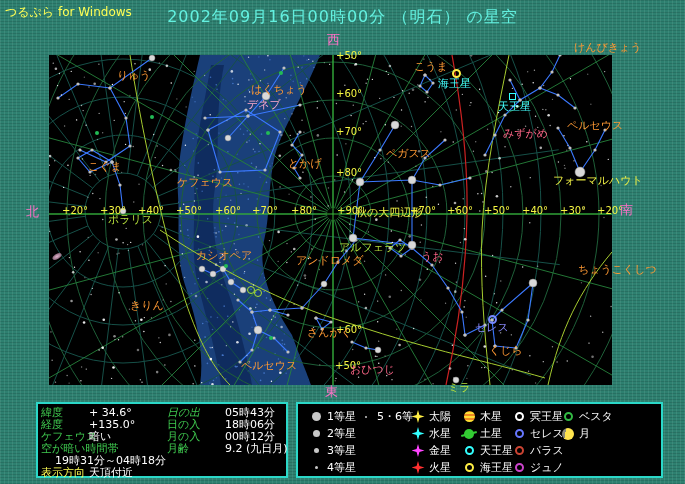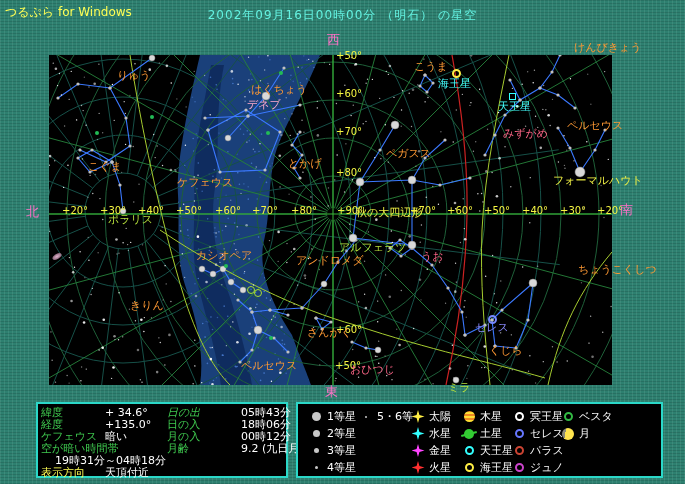--- a/index.html
+++ b/index.html
@@ -5,38 +5,38 @@
   html,body{margin:0;padding:0;background:#222;}
   #stage{
     position:relative;width:685px;height:484px;overflow:hidden;
     font-family:"DejaVu Sans",sans-serif;
     background-color:#2e8070;
     background-image:
       repeating-linear-gradient(90deg, rgba(190,235,220,.10) 0 1px, transparent 1px 4px),
       repeating-linear-gradient(0deg, rgba(8,40,34,.18) 0 1px, transparent 1px 3px);
   }
   #brand{position:absolute;left:5px;top:4px;font-size:12px;color:#ffff55;white-space:nowrap;}
-  #title{position:absolute;left:0;right:0;top:7px;text-align:center;font-size:12px;color:#63f1e0;letter-spacing:1px;white-space:nowrap;}
+  #title{position:absolute;left:0;right:0;top:7px;text-align:center;font-size:16px;color:#63f1e0;letter-spacing:1px;white-space:nowrap;}
   #chart{position:absolute;left:49px;top:55px;width:563px;height:330px;background:#000;z-index:1;}
   #chart svg{position:absolute;left:0;top:0;}
   .sky-label{position:absolute;font-size:11px;white-space:nowrap;z-index:5;line-height:11px;}
   .tick{position:absolute;font-size:10px;color:#f5f542;white-space:nowrap;z-index:4;line-height:10px;}
   .dir{position:absolute;font-size:13px;color:#ff70c8;z-index:6;line-height:13px;}
   .c-orange{color:#ff9933}.c-zodiac{color:#ff6688}.c-yg{color:#b8e23c}
   .c-yellow{color:#f0f044}.c-pinkw{color:#ffaacc}.c-cyan{color:#44ffff}.c-ceres{color:#8a8aff}
   .panel{position:absolute;top:402px;height:76px;background:#000;border:2px solid #2bd8c8;box-sizing:border-box;z-index:10;}
   #panel-info{left:36px;width:252px;display:flex;}
   #panel-legend{left:296px;width:367px;}
   #info-col1{width:123px;padding:3px 0 0 3px;}
   #info-divider{width:2px;background:#2bd8c8;height:100%;}
   #info-col2{flex:1;padding:3px 0 0 3px;}
   .irow{height:12px;font-size:11px;line-height:12px;white-space:nowrap;display:flex;}
   .lbl{color:#3fca4f;}
   .lbl.y{color:#ffff55;}
-  .val{color:#ffffff;margin-left:16px;}
+  .val{color:#ffffff;}
   .legend-col{position:absolute;top:4px;}
   .legend-item{height:17px;display:flex;align-items:center;white-space:nowrap;}
   .legend-item .txt{color:#fff;font-size:11px;margin-left:3px;}
   .ic{display:inline-block;position:relative;}
   .dot{border-radius:50%;background:#c8c8c8;}
   .sparkle{width:13px;height:13px;clip-path:polygon(50% 0,61% 39%,100% 50%,61% 61%,50% 100%,39% 61%,0 50%,39% 39%);}
   .ring{width:5px;height:5px;border:2px solid #fff;border-radius:50%;background:transparent;}
   .jup{width:11px;height:11px;border-radius:50%;background:repeating-linear-gradient(0deg,#ffdd33 0 2px,#ee8822 2px 4px);}
   .sat{width:10px;height:10px;border-radius:50%;background:#33cc33;}
   .sat::after{content:"";position:absolute;left:-3px;top:4px;width:16px;height:2px;background:#33cc33;transform:rotate(-14deg);}

